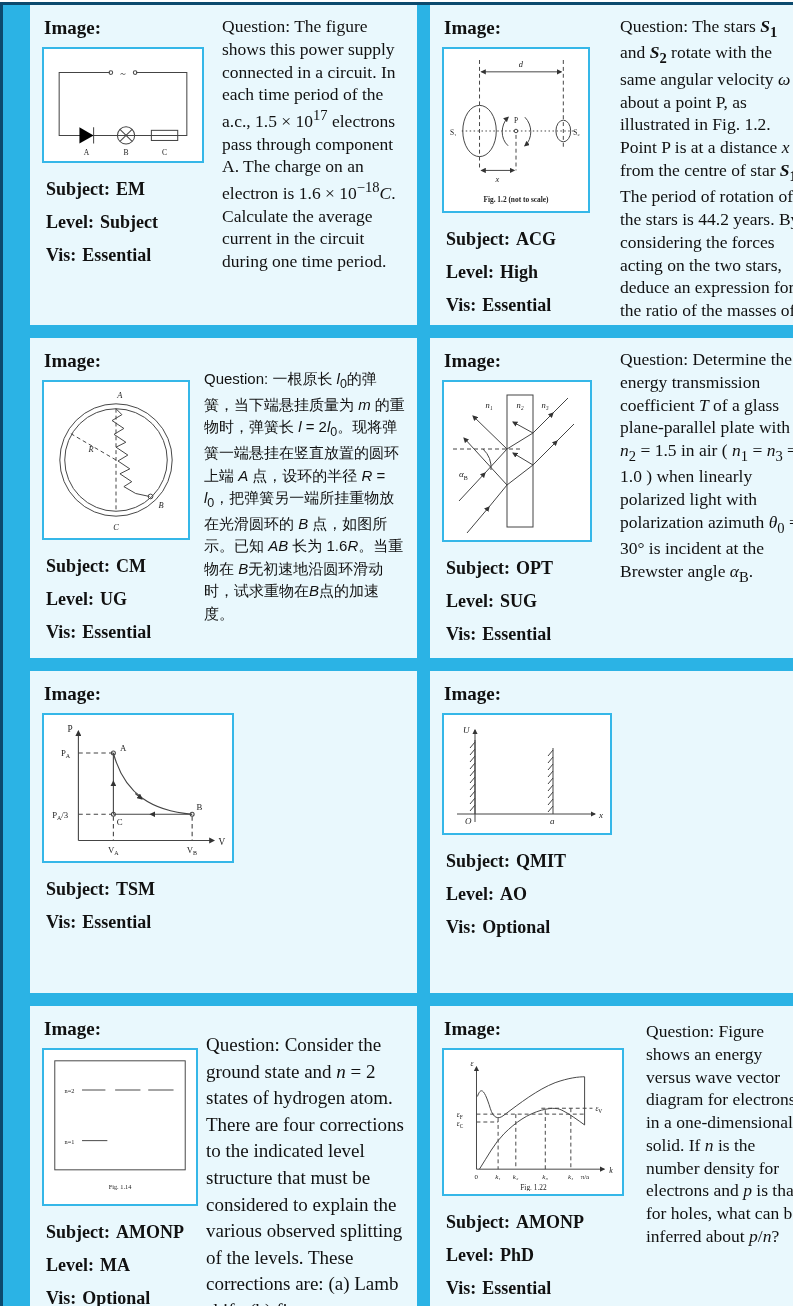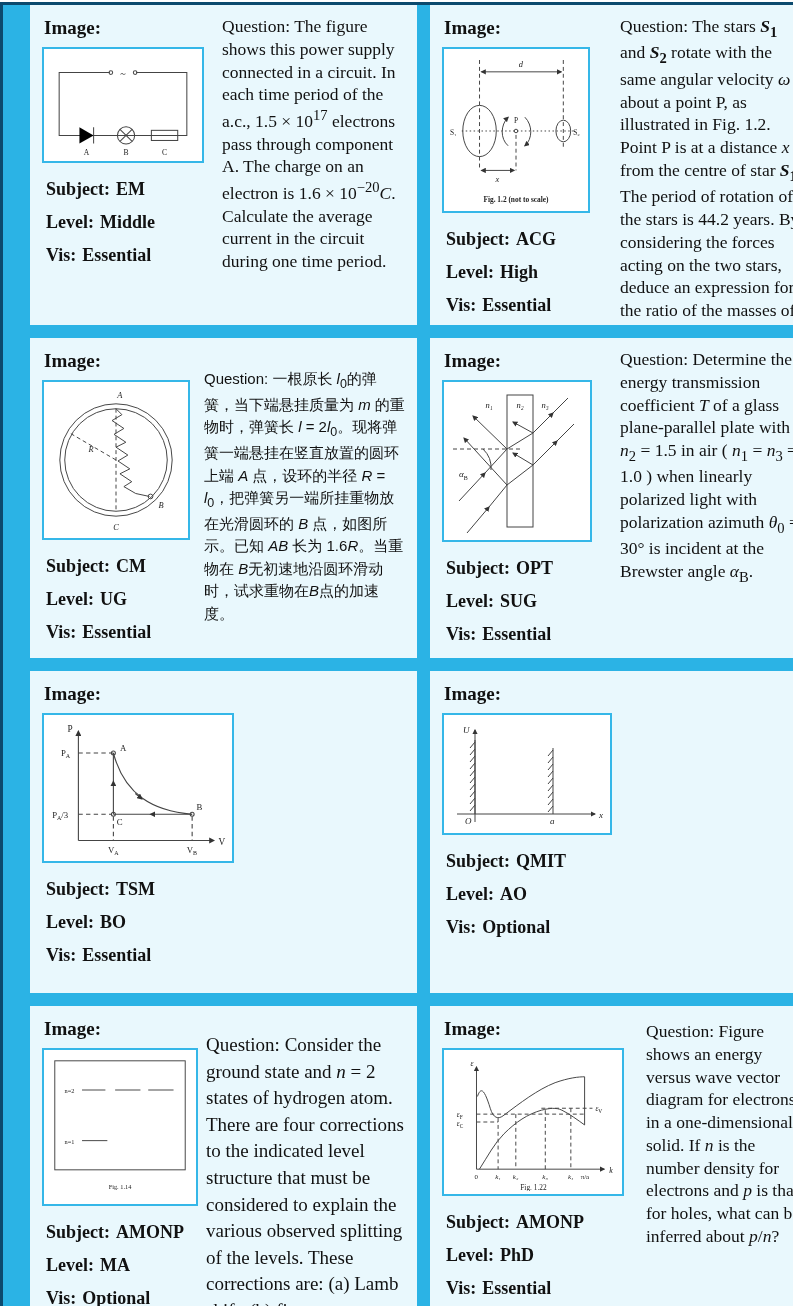--- a/index.html
+++ b/index.html
@@ -77,26 +77,26 @@
           <line x1="72" y1="76" x2="84" y2="88"></line>
             <line x1="84" y1="76" x2="72" y2="88"></line>
           <rect class="wfill" x="103" y="77" width="26" height="10" stroke="#444"></rect>
           <text x="39" y="101" font-size="7.5" text-anchor="middle">A</text>
           <text x="78" y="101" font-size="7.5" text-anchor="middle">B</text>
           <text x="116" y="101" font-size="7.5" text-anchor="middle">C</text>
         </svg>
       </div>
       <div class="meta">
         <div class="meta-line"><span class="meta-label">Subject:</span><span>EM</span></div>
-        <div class="meta-line"><span class="meta-label">Level:</span><span>Middle</span></div>
-        <div class="meta-line"><span class="meta-label">Vis:</span><span>Essential</span></div>
-      </div>
-    </div>
-    <div class="right">
-      <p class="q"><span class="q-label">Question:</span> <span>The figure shows this power supply connected in a circuit. In each time period of the a.c., 1.5 × 10<sup>17</sup> electrons pass through component A. The charge on an electron is 1.6 × 10<sup>−20</sup><i>C</i>. Calculate the average current in the circuit during one time period.</span></p>
+        <div class="meta-line"><span class="meta-label">Level:</span><span>Subject</span></div>
+        <div class="meta-line"><span class="meta-label">Vis:</span><span>Essential</span></div>
+      </div>
+    </div>
+    <div class="right">
+      <p class="q"><span class="q-label">Question:</span> <span>The figure shows this power supply connected in a circuit. In each time period of the a.c., 1.5 × 10<sup>17</sup> electrons pass through component A. The charge on an electron is 1.6 × 10<sup>−18</sup><i>C</i>. Calculate the average current in the circuit during one time period.</span></p>
     </div>
   </section>
 
   <section class="cell c1">
     <div class="left">
       <div class="img-label">Image:</div>
       <div class="img-box">
         <svg class="fig" width="138" height="156" viewBox="0 0 140 158">
           <line class="dash" x1="33" y1="8" x2="33" y2="120"></line>
           <line class="dash" x1="118" y1="8" x2="118" y2="98"></line>
@@ -215,21 +215,20 @@
           <text x="136" y="84" font-size="8">B</text>
           <text x="63" y="98" font-size="8">C</text>
           <text x="12" y="35" font-size="8"><tspan>P</tspan><tspan dy="2" font-size="5.5">A</tspan></text>
           <text x="4" y="91" font-size="8"><tspan>P</tspan><tspan dy="2" font-size="5.5">A</tspan><tspan dy="-2" font-size="8">/3</tspan></text>
           <text x="55" y="123" font-size="8"><tspan>V</tspan><tspan dy="2" font-size="5.5">A</tspan></text>
           <text x="127" y="123" font-size="8"><tspan>V</tspan><tspan dy="2" font-size="5.5">B</tspan></text>
         </svg>
       </div>
       <div class="meta">
         <div class="meta-line"><span class="meta-label">Subject:</span><span>TSM</span></div>
-        <div class="meta-line"><span class="meta-label">Level:</span><span>BO</span></div>
         <div class="meta-line"><span class="meta-label">Vis:</span><span>Essential</span></div>
       </div>
     </div>
   </section>
 
   <section class="cell c5 zh">
     <div class="left">
       <div class="img-label">Image:</div>
       <div class="img-box">
         <svg class="fig" width="160" height="112" viewBox="0 0 160 112">

